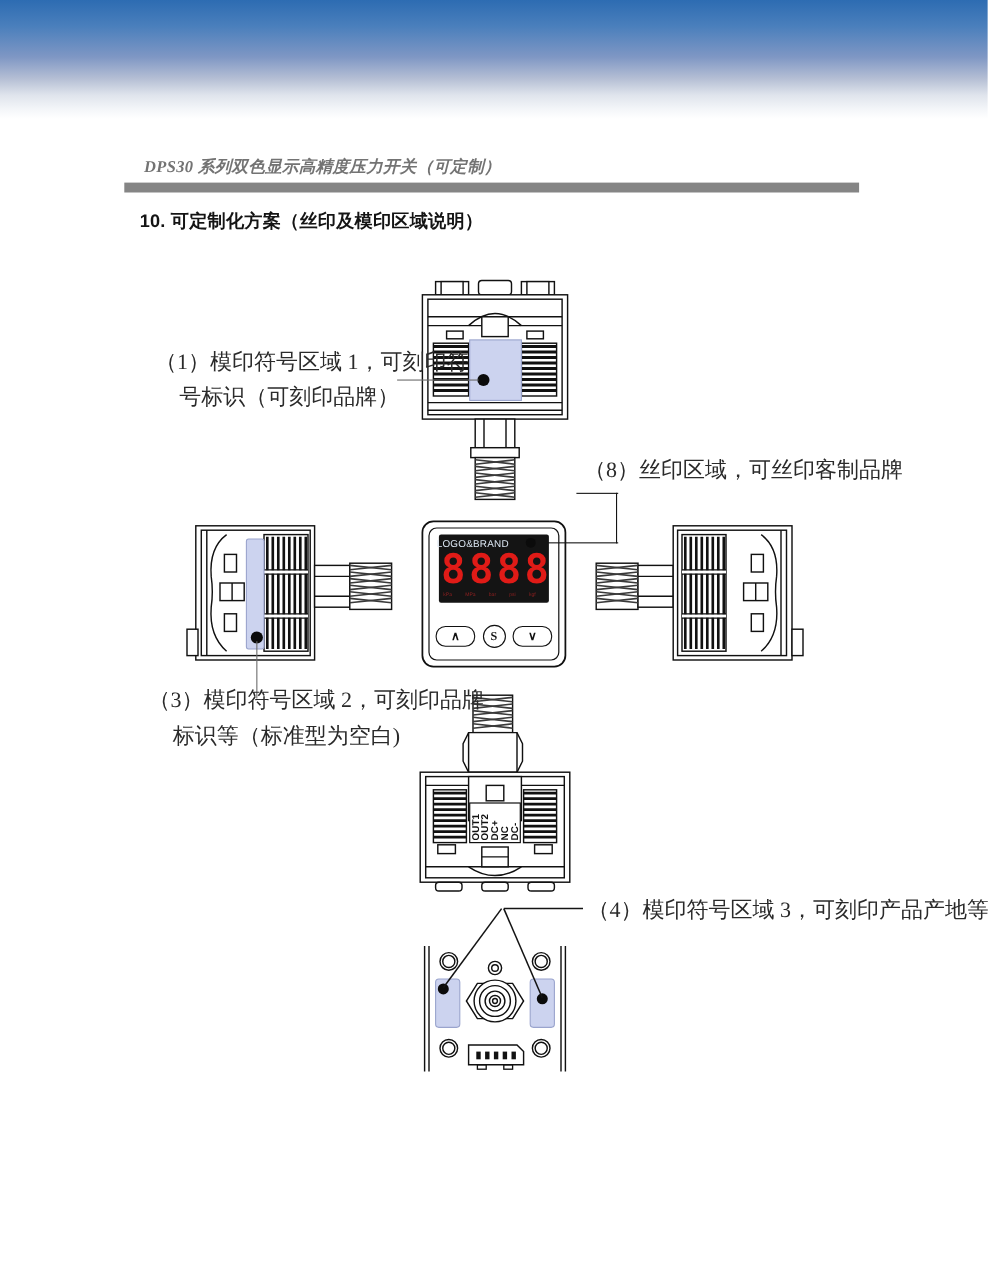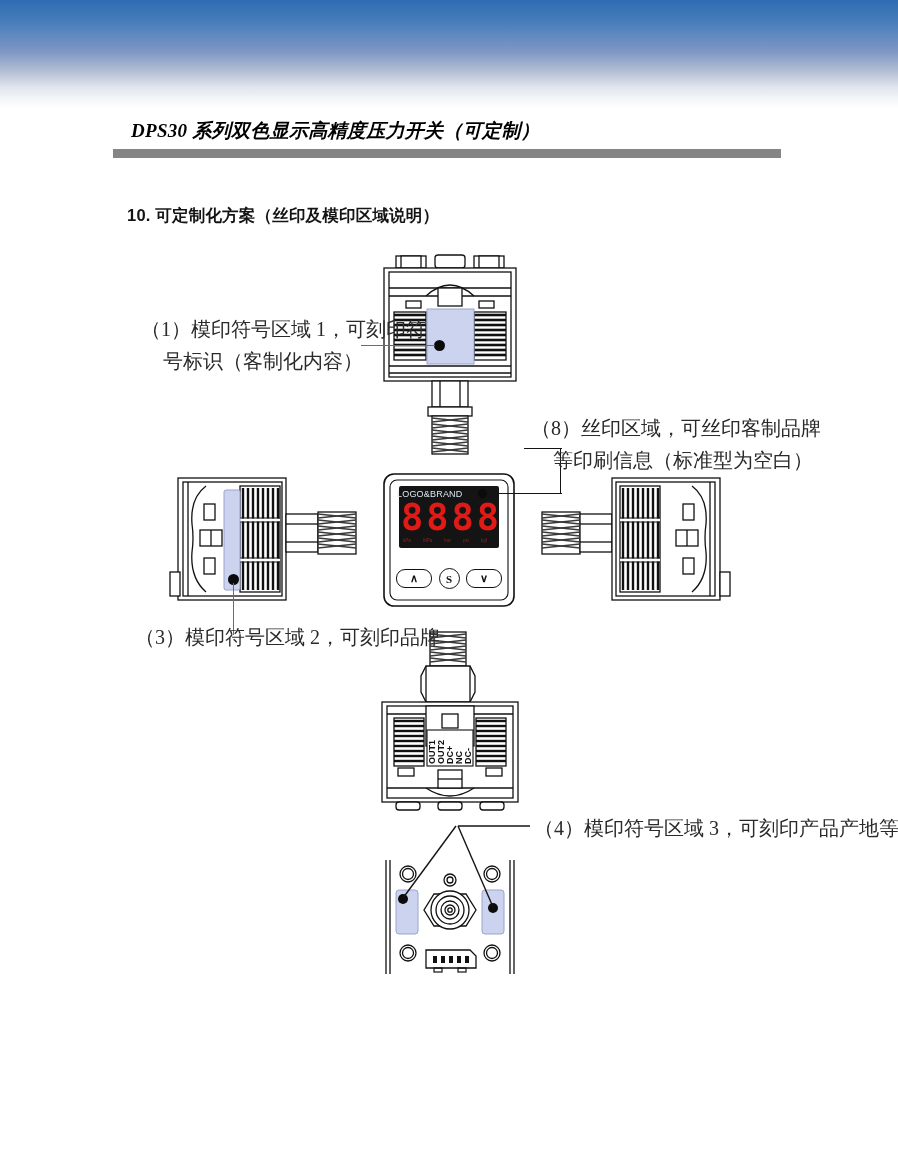--- a/index.html
+++ b/index.html
@@ -35,38 +35,39 @@
   #page-header {
     position: absolute;
     left: 113px;
     top: 118px;
     width: 672px;
   }
   #header-title {
     font-family: "Liberation Serif", serif;
     font-style: italic;
     font-weight: bold;
-    font-size: 19px;
-    color: #000000;
+    font-size: 15px;
+    color: #737373;
     letter-spacing: 0.3px;
     white-space: nowrap;
     padding-left: 18px;
+    margin-top: 24px;
   }
   #header-rule {
     margin-top: 5px;
     width: 668px;
     height: 9px;
     background: #858585;
   }
 
   
   #section-heading {
     position: absolute;
     left: 127px;
-    top: 205px;
+    top: 190px;
     font-family: "Liberation Sans", sans-serif;
     font-weight: bold;
     font-size: 16.5px;
     color: #141414;
     letter-spacing: 0.2px;
     white-space: nowrap;
   }
 
   
   .callout {
@@ -498,27 +499,27 @@
 <div class="dot" style="left:488px; top:903px; width:10px; height:10px;"></div>
 
 <svg style="position:absolute; left:396px; top:812px; width:150px; height:100px; overflow:visible;">
   <line x1="7" y1="86" x2="60" y2="14" stroke="#141414" stroke-width="1.4"></line>
   <line x1="97" y1="95" x2="62" y2="14" stroke="#141414" stroke-width="1.4"></line>
   <line x1="62" y1="14" x2="134" y2="14" stroke="#141414" stroke-width="1.4"></line>
 </svg>
 
 <div class="callout" id="callout-1">
   <span>（1）模印符号区域 1，可刻印符</span>
-  <span class="ln2">号标识（客制化内容）</span>
+  <span class="ln2">号标识（可刻印品牌）</span>
 </div>
 
 <div class="callout" id="callout-2">
   <span>（8）丝印区域，可丝印客制品牌</span>
-  <span class="ln2">等印刷信息（标准型为空白）</span>
 </div>
 
 <div class="callout" id="callout-3">
   <span>（3）模印符号区域 2，可刻印品牌</span>
+  <span class="ln2">标识等（标准型为空白)</span>
 </div>
 
 <div class="callout" id="callout-4">
   <span>（4）模印符号区域 3，可刻印产品产地等</span>
 </div>
 
 </body></html>

